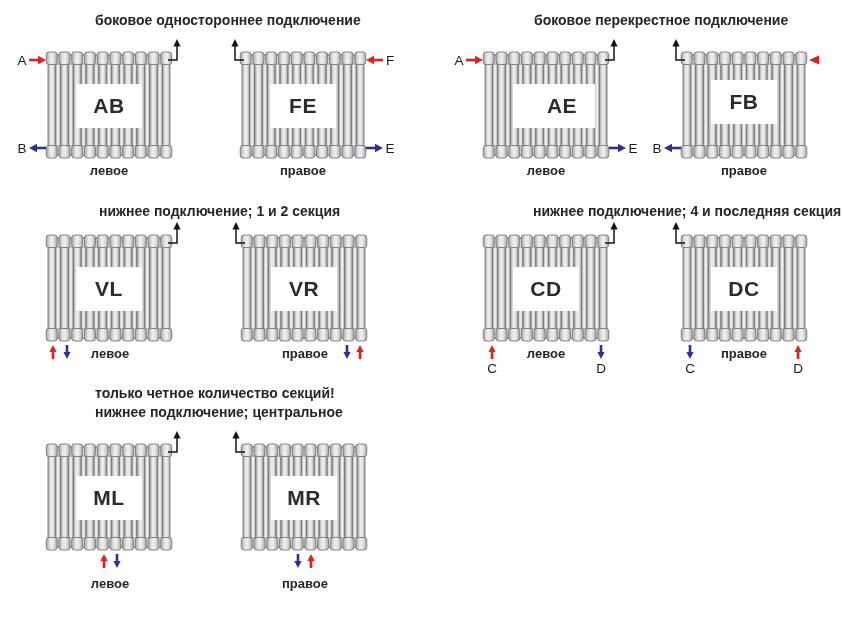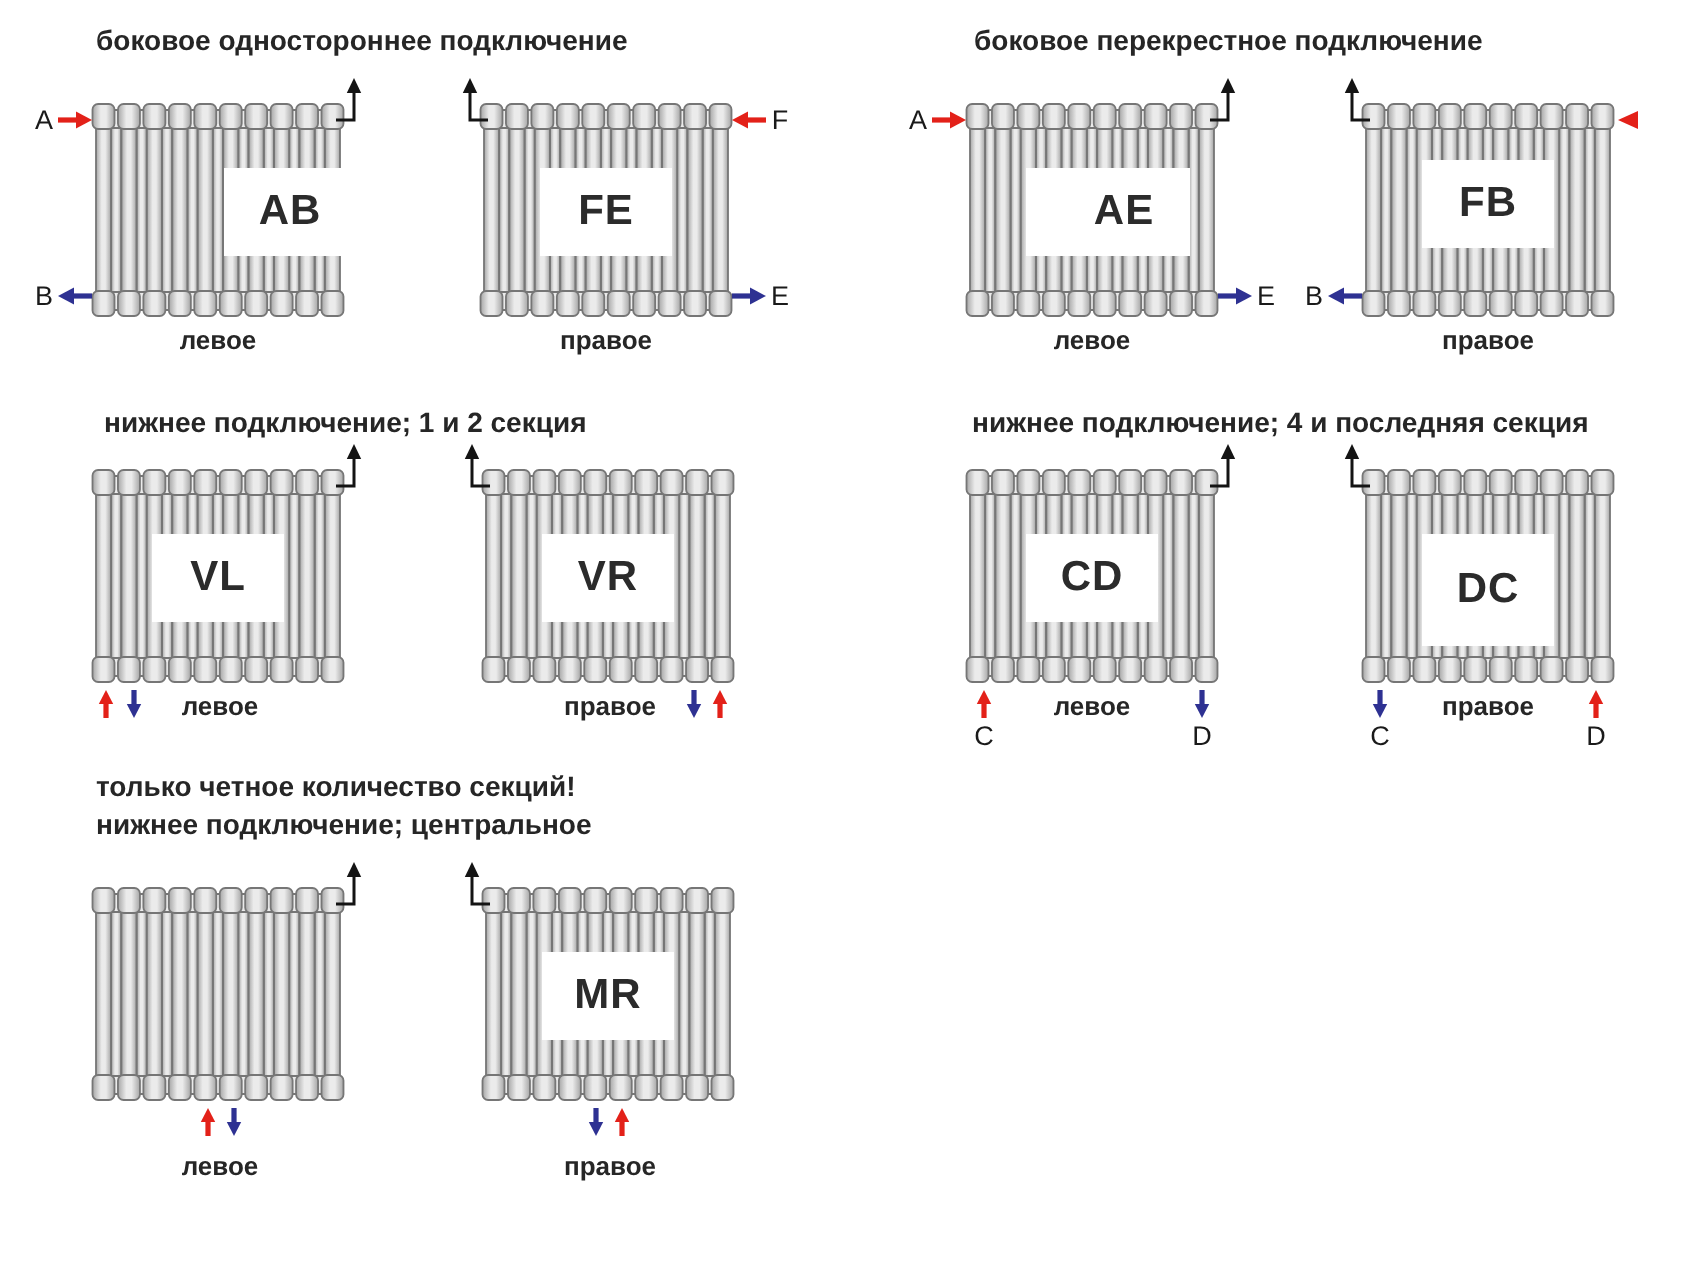--- a/index.html
+++ b/index.html
@@ -1,20 +1,20 @@
 <!DOCTYPE html>
 <html><head>
 <meta charset="utf-8">
 <style>
   html,body{margin:0;padding:0;background:#fff;}
   .canvas{position:relative;width:842px;height:632px;background:#ffffff;overflow:hidden;
           font-family:"Liberation Sans",sans-serif;}
   .gfx{position:absolute;left:0;top:0;}
   .text-layer{position:absolute;left:0;top:0;width:100%;height:100%;}
-  .sec-title{position:absolute;font-weight:bold;font-size:14px;line-height:19px;color:#262626;white-space:nowrap;}
+  .sec-title{position:absolute;font-weight:bold;font-size:14px;line-height:19px;color:#262626;white-space:nowrap;margin-left:47px;}
   .caption{position:absolute;transform:translate(-50%,-50%);font-weight:bold;font-size:13px;color:#262626;white-space:nowrap;}
   .code-box{position:absolute;background:#ffffff;display:flex;align-items:center;justify-content:center;
             font-weight:bold;font-size:21px;color:#2b2b2b;letter-spacing:.5px;}
   .port-letter{position:absolute;transform:translate(-50%,-50%);font-size:13.5px;color:#1a1a1a;}
 </style>
 </head>
 <body>
 
 <div class="canvas">
   <svg id="gfx" class="gfx" width="842" height="632">
@@ -688,21 +688,21 @@
       </div>
       <div class="sec-title" style="left: 486px; top: 202px;">
         <div>нижнее подключение; 4 и последняя секция</div>
       </div>
       <div class="sec-title" style="left: 48px; top: 384px;">
         <div>только четное количество секций!</div>
         <div>нижнее подключение; центральное</div>
       </div>
       <div class="port-letter" style="left: 22px; top: 60px;">A</div>
       <div class="port-letter" style="left: 22px; top: 148px;">B</div>
-      <div class="code-box" style="left: 76px; top: 84px; width: 66px; height: 44px; margin-left: 36px;">AB</div>
+      <div class="code-box" style="left: 76px; top: 84px; width: 66px; height: 44px;">AB</div>
       <div class="caption" style="left: 109px; top: 170px;">левое</div>
       <div class="port-letter" style="left: 390px; top: 60px;">F</div>
       <div class="port-letter" style="left: 390px; top: 148px;">E</div>
       <div class="code-box" style="left: 270px; top: 84px; width: 66px; height: 44px;">FE</div>
       <div class="caption" style="left: 303px; top: 170px;">правое</div>
       <div class="port-letter" style="left: 459px; top: 60px;">A</div>
       <div class="port-letter" style="left: 633px; top: 148px;">E</div>
       <div class="code-box" style="left: 513px; top: 84px; width: 66px; height: 44px; padding-left: 16px;">AE</div>
       <div class="caption" style="left: 546px; top: 170px;">левое</div>
       <div class="port-letter" style="left: 657px; top: 148px;">B</div>
@@ -711,19 +711,20 @@
       <div class="code-box" style="left: 76px; top: 267px; width: 66px; height: 44px;">VL</div>
       <div class="caption" style="left: 110px; top: 353px;">левое</div>
       <div class="code-box" style="left: 271px; top: 267px; width: 66px; height: 44px;">VR</div>
       <div class="caption" style="left: 305px; top: 353px;">правое</div>
       <div class="port-letter" style="left: 492px; top: 368px;">C</div>
       <div class="port-letter" style="left: 601px; top: 368px;">D</div>
       <div class="code-box" style="left: 513px; top: 267px; width: 66px; height: 44px;">CD</div>
       <div class="caption" style="left: 546px; top: 353px;">левое</div>
       <div class="port-letter" style="left: 690px; top: 368px;">C</div>
       <div class="port-letter" style="left: 798px; top: 368px;">D</div>
-      <div class="code-box" style="left: 711px; top: 267px; width: 66px; height: 56px;">DC</div>
+      <div class="code-box" style="left: 711px; top: 267px; width: 66px; height: 44px;">DC</div>
       <div class="caption" style="left: 744px; top: 353px;">правое</div>
+      <div class="code-box" style="left: 76px; top: 476px; width: 66px; height: 44px;">ML</div>
       <div class="caption" style="left: 110px; top: 583px;">левое</div>
       <div class="code-box" style="left: 271px; top: 476px; width: 66px; height: 44px;">MR</div>
       <div class="caption" style="left: 305px; top: 583px;">правое</div>
     </div>
 </div>
 
 </body></html>

